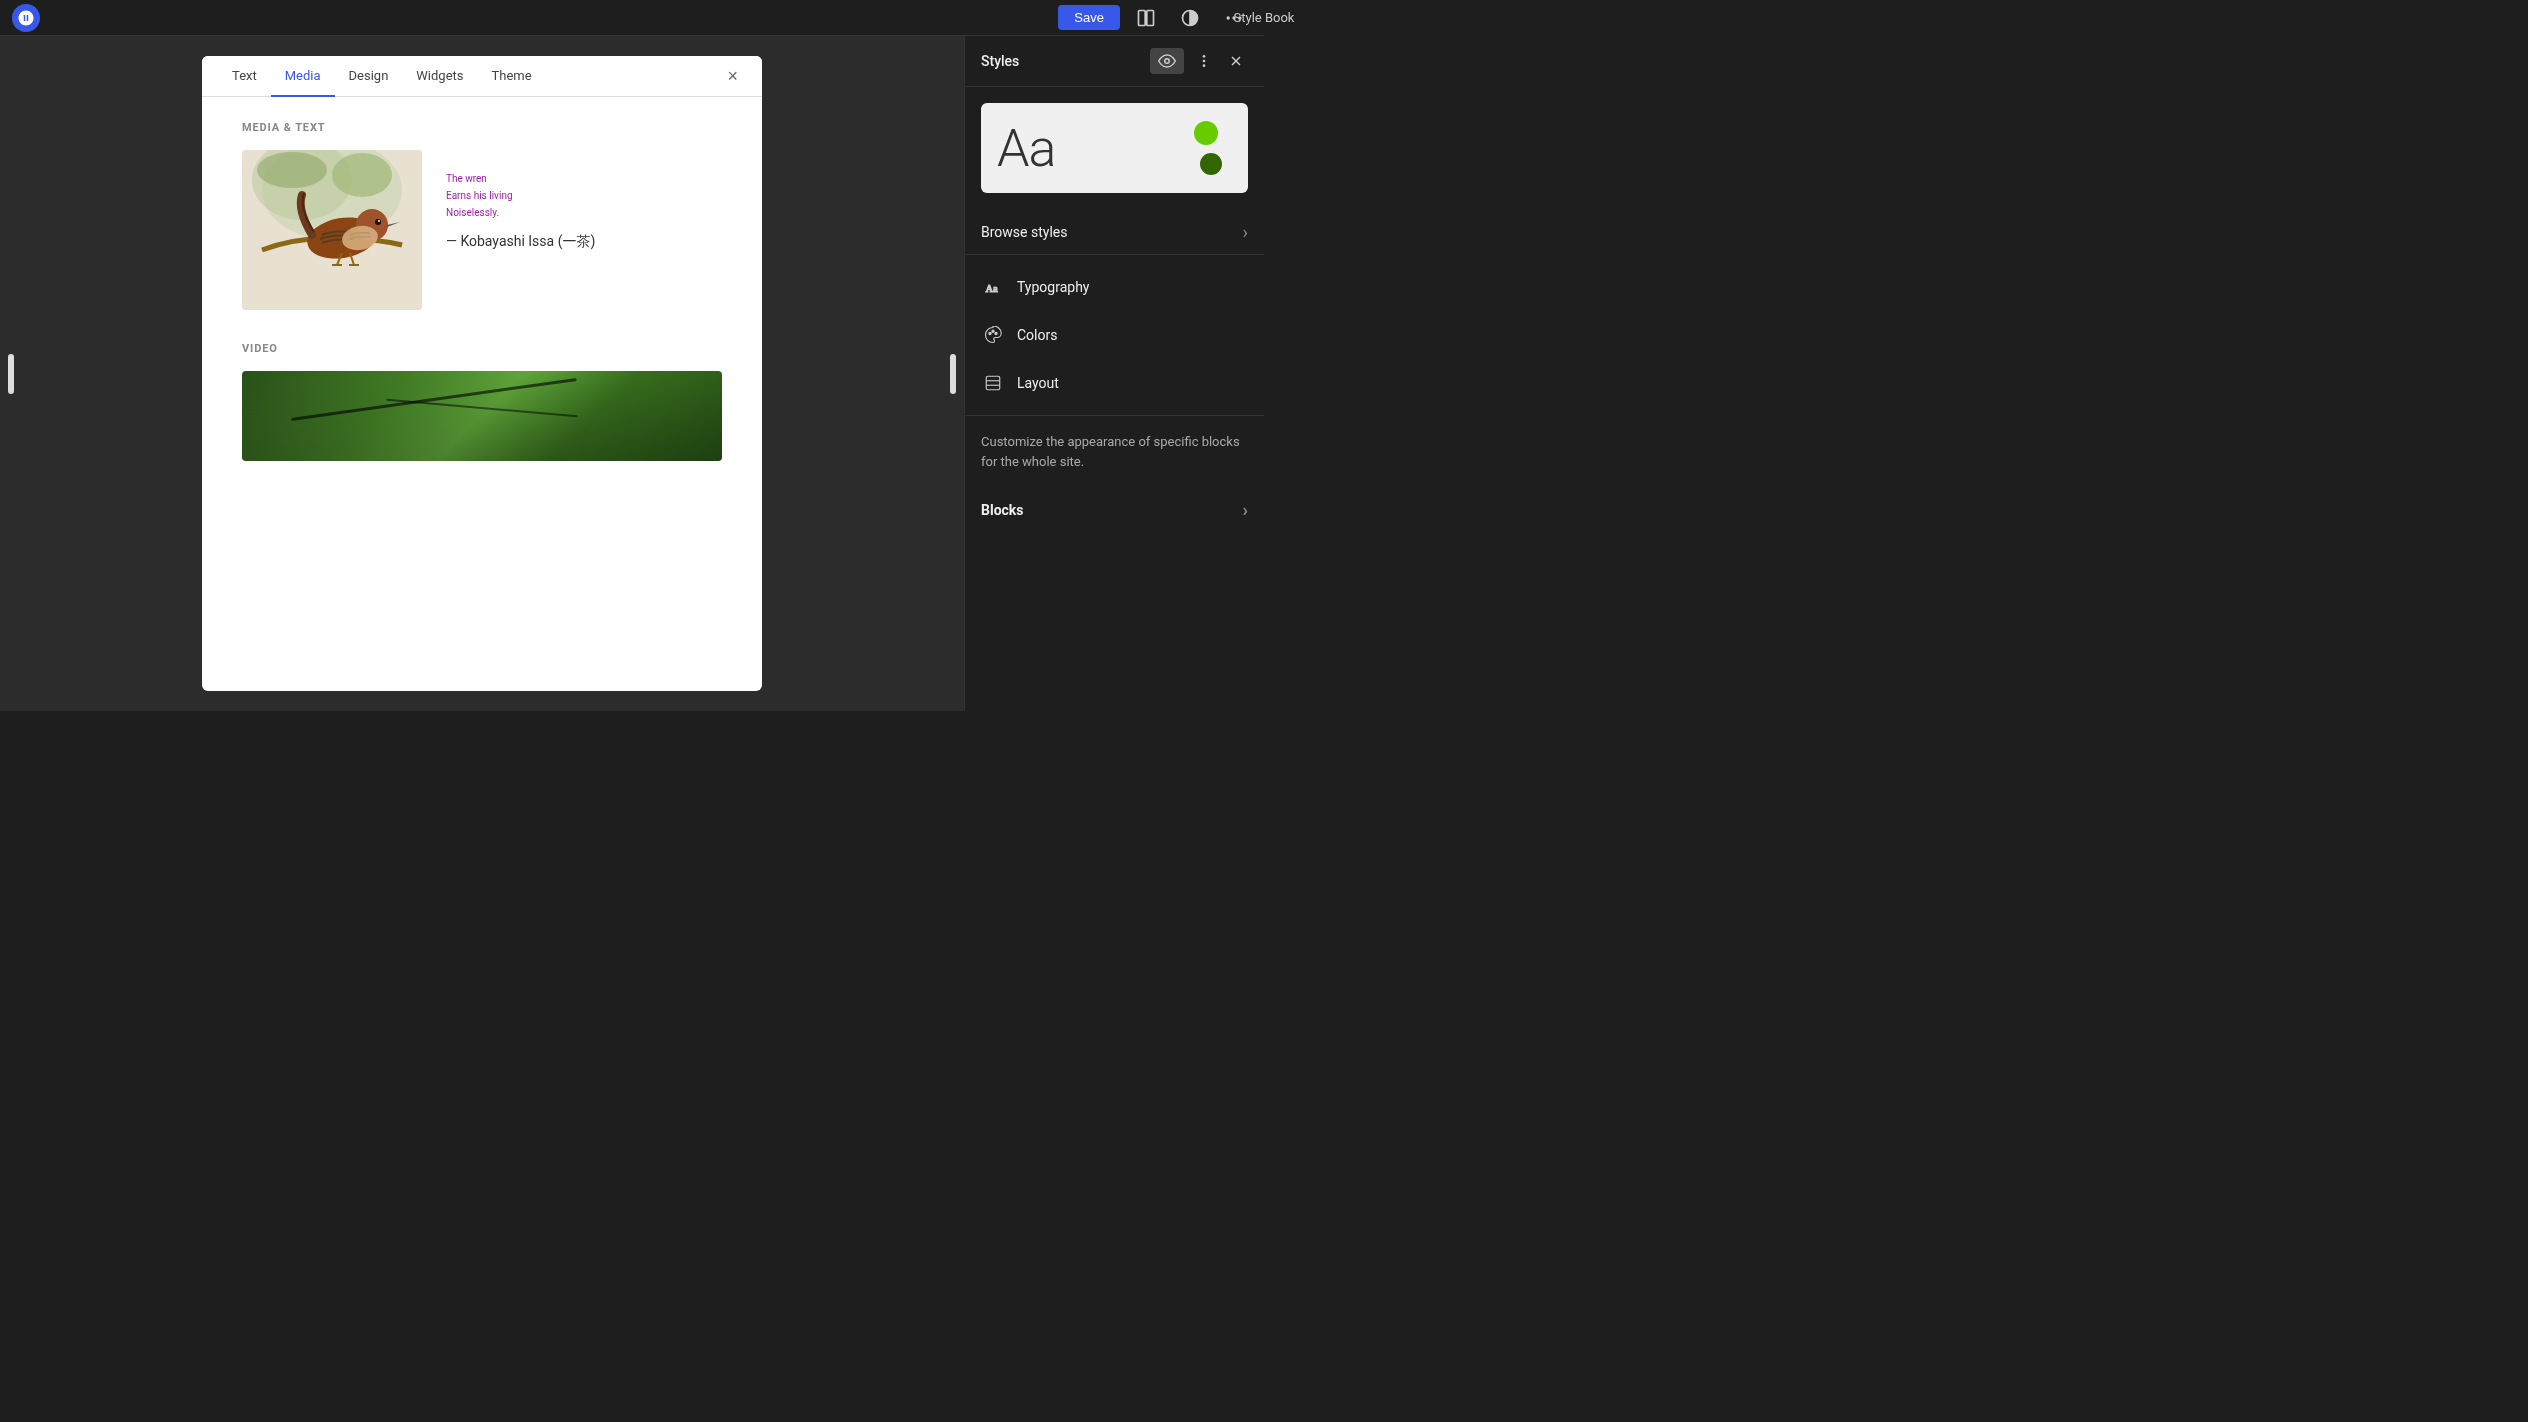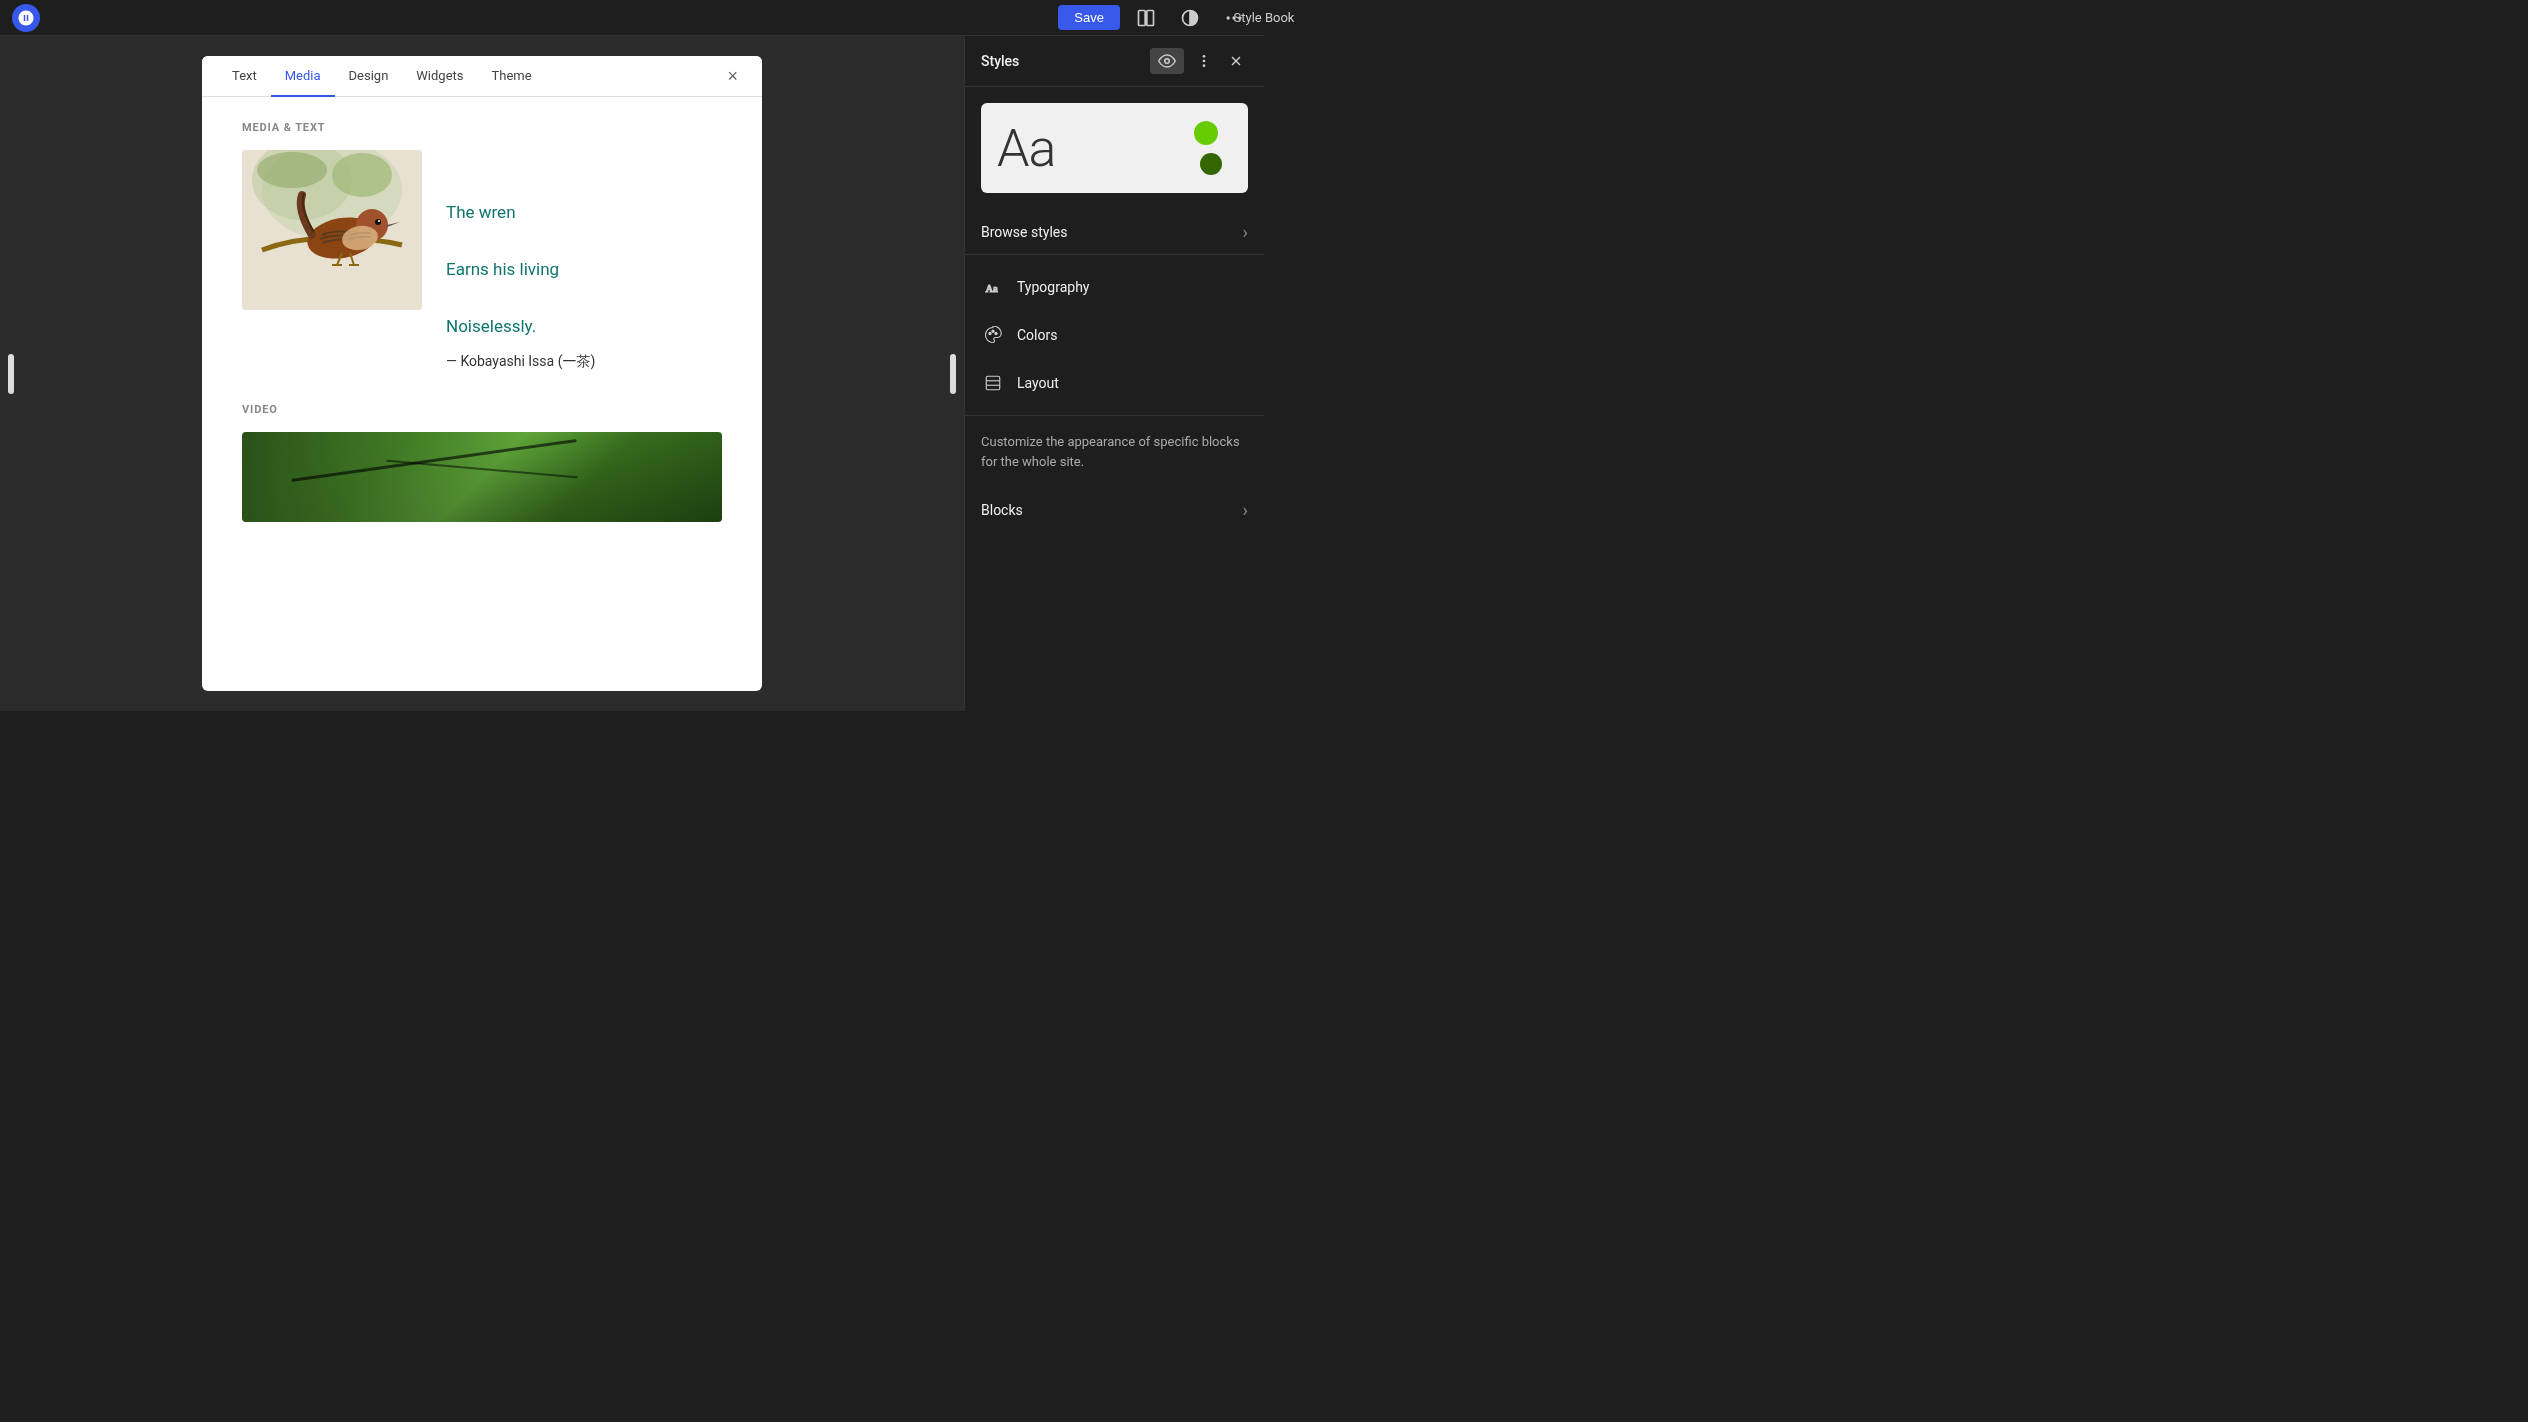--- a/index.html
+++ b/index.html
@@ -176,24 +176,23 @@
     .bird-svg-container {
       width: 100%;
       height: 100%;
     }
 
     .poem-text {
       flex: 1;
       padding-top: 20px;
     }
     .poem-line {
-      font-size: 17px;
-      color: #0f766e;
+      font-size: 10px;
+      color: #a21caf;
       line-height: 1.7;
-      margin-top: 28px;
     }
     .poem-attribution {
       font-size: 14px;
       color: #333;
       margin-top: 12px;
     }
 
     
     .scroll-handle {
       position: absolute;
@@ -382,20 +381,21 @@
       line-height: 1.5;
     }
 
     
     .blocks-row {
       display: flex;
       align-items: center;
       justify-content: space-between;
       padding: 12px 16px;
       cursor: pointer;
+      font-weight: bold;
     }
     .blocks-label {
       color: #eee;
       font-size: 14px;
     }
   </style>
 </head>
 <body>
 
 <div class="top-bar">

